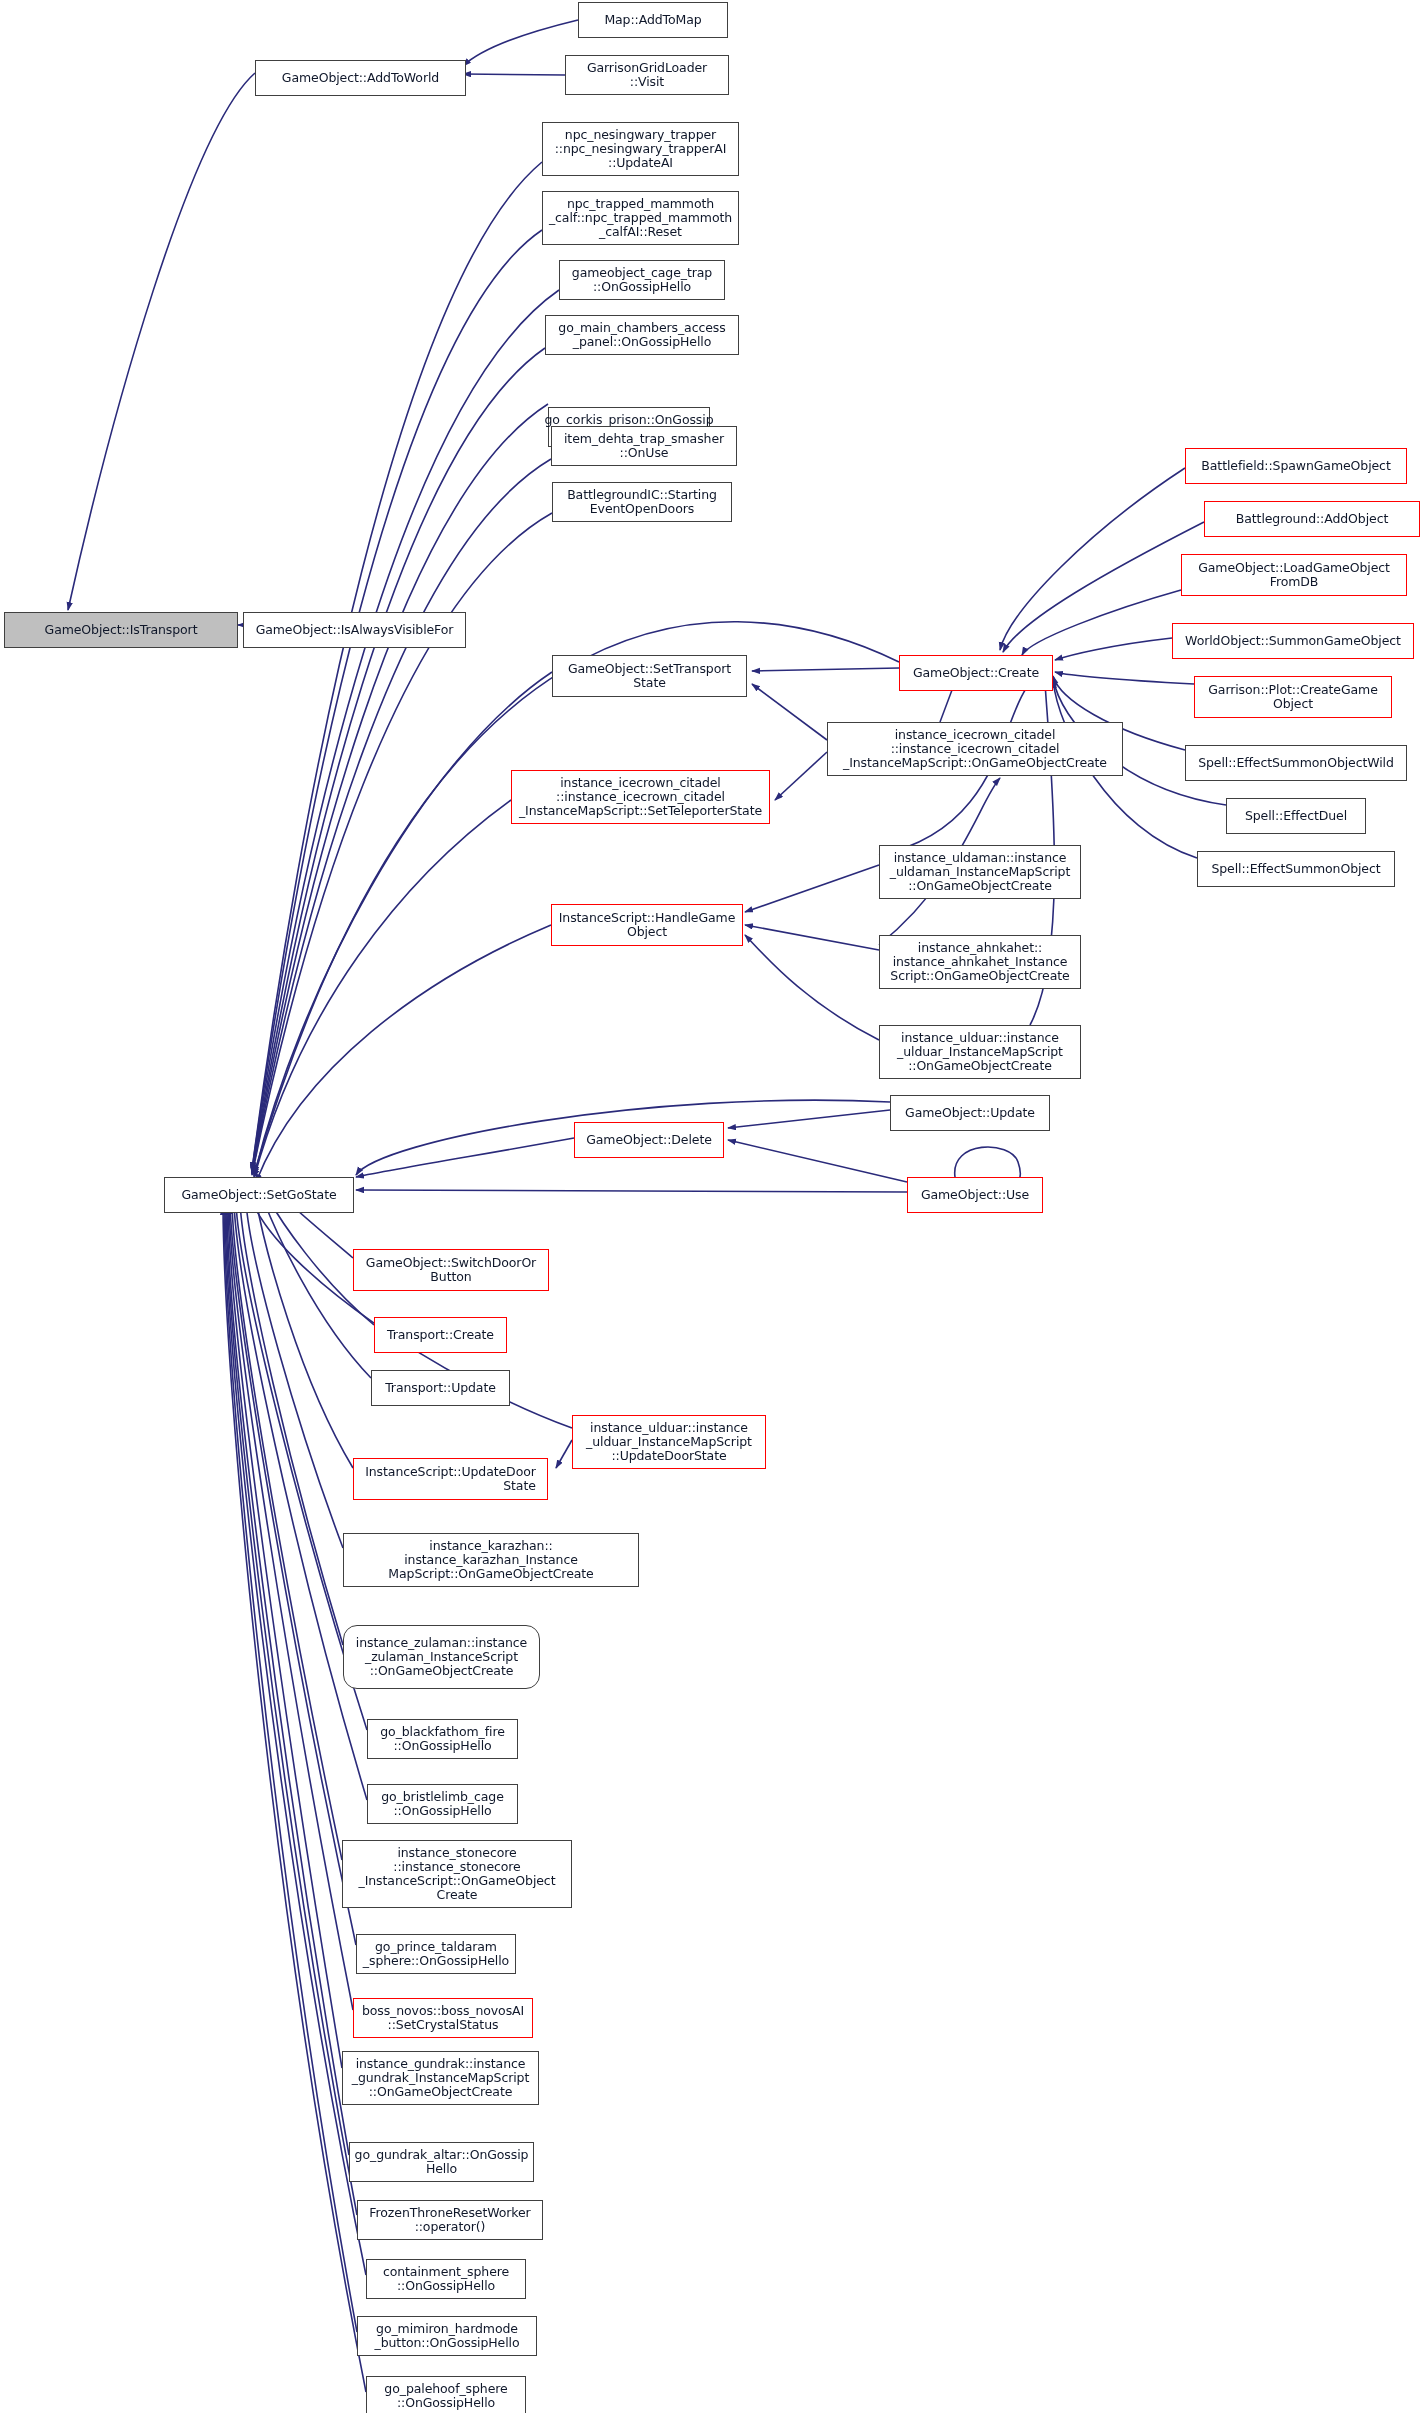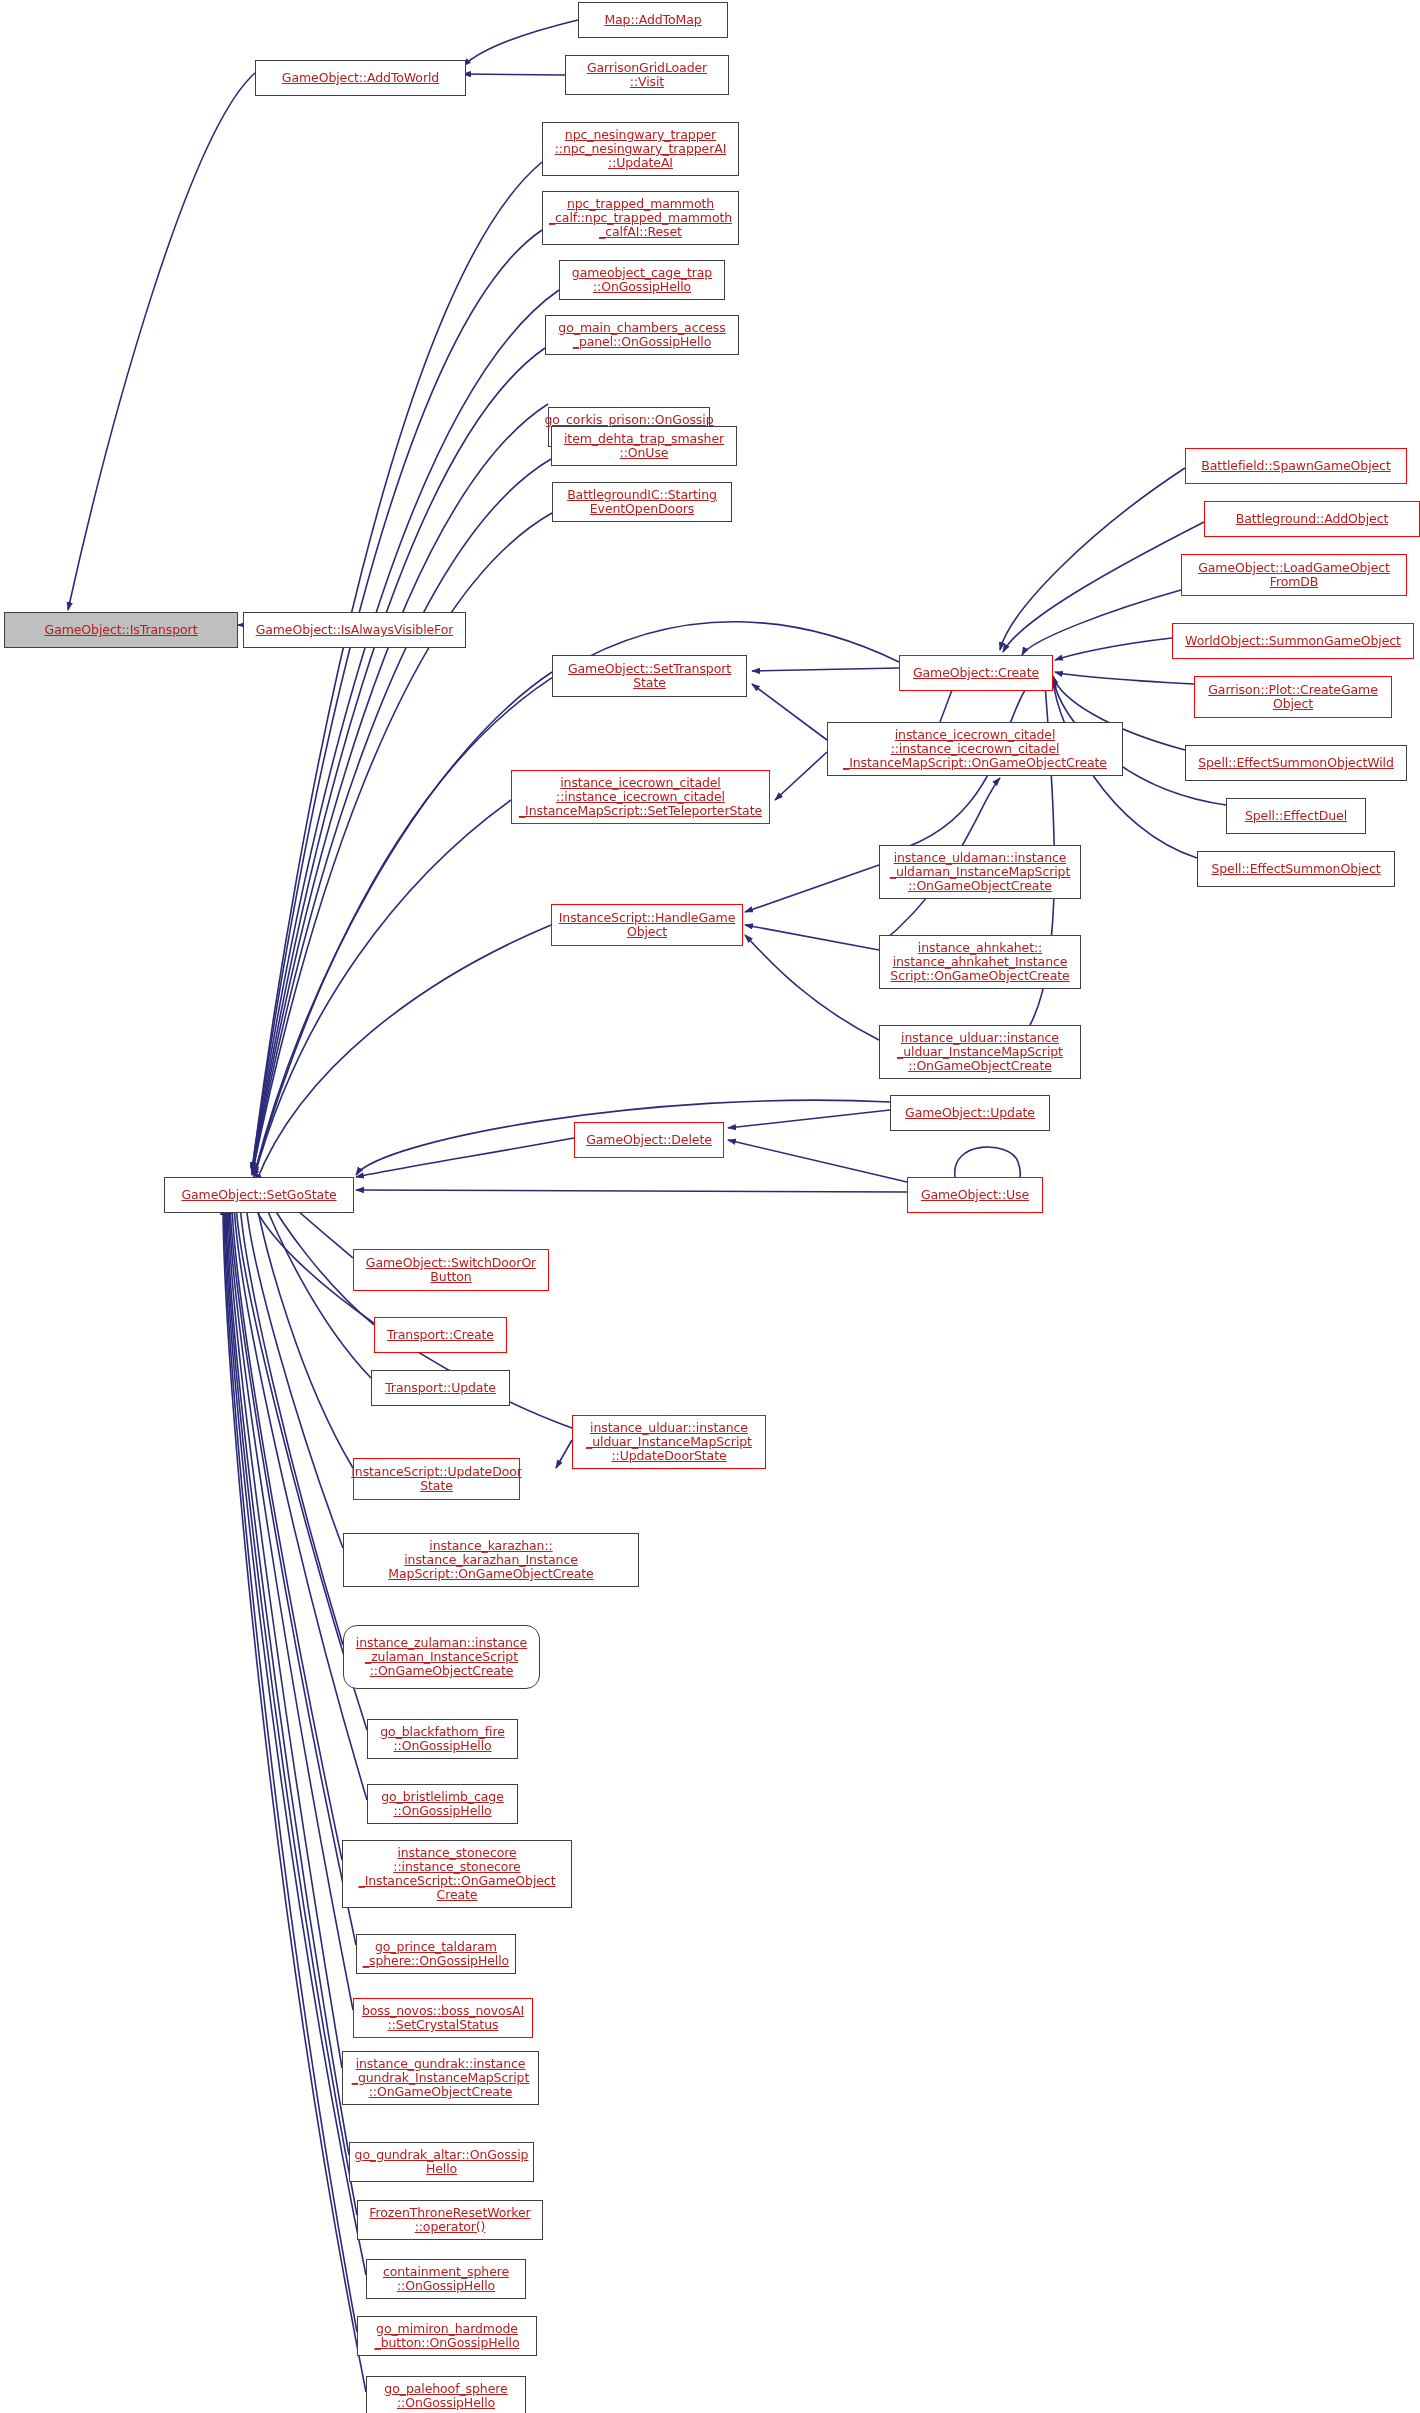--- a/index.html
+++ b/index.html
@@ -20,28 +20,27 @@
   }
   .node{
     position:absolute;
     box-sizing:border-box;
     display:flex;
     align-items:center;
     justify-content:center;
     text-align:center;
     background:#ffffff;
     border:1px solid #404040;
-    color:#b91c1c;
+    color:#0f172a;
     font-size:12.5px;
     line-height:1.12;
     padding:17px 3px;
     white-space:pre-line;
     letter-spacing:-0.1px;
     z-index:5;
-    text-decoration:underline;
   }
   .node.root{
     background:#bfbfbf;
     border:1px solid #404040;
   }
   .node.hot{
     border:1px solid #ff0000;
   }
 </style>
 </head>
@@ -169,21 +168,21 @@
 _ulduar_InstanceMapScript
 ::OnGameObjectCreate</div>
       <div class="node" style="left: 890px; top: 1095px; width: 160px; height: 26px;">GameObject::Update</div>
       <div class="node hot" style="left: 574px; top: 1122px; width: 150px; height: 26px;">GameObject::Delete</div>
       <div class="node hot" style="left: 907px; top: 1177px; width: 136px; height: 26px;">GameObject::Use</div>
       <div class="node" style="left: 164px; top: 1177px; width: 190px; height: 26px;">GameObject::SetGoState</div>
       <div class="node hot" style="left: 353px; top: 1249px; width: 196px; height: 42px;">GameObject::SwitchDoorOr
 Button</div>
       <div class="node hot" style="left: 374px; top: 1317px; width: 133px; height: 26px;">Transport::Create</div>
       <div class="node" style="left: 371px; top: 1370px; width: 139px; height: 26px;">Transport::Update</div>
-      <div class="node hot" style="left: 353px; top: 1458px; width: 167px; height: 42px;">InstanceScript::UpdateDoor
+      <div class="node hot" style="left: 353px; top: 1458px; width: 195px; height: 42px; text-align: right;">InstanceScript::UpdateDoor
 State</div>
       <div class="node hot" style="left: 572px; top: 1415px; width: 194px; height: 54px;">instance_ulduar::instance
 _ulduar_InstanceMapScript
 ::UpdateDoorState</div>
       <div class="node" style="left: 343px; top: 1533px; width: 296px; height: 54px;">instance_karazhan::
 instance_karazhan_Instance
 MapScript::OnGameObjectCreate</div>
       <div class="node" style="left: 343px; top: 1625px; width: 197px; height: 64px; border-radius: 14px;">instance_zulaman::instance
 _zulaman_InstanceScript
 ::OnGameObjectCreate</div>

